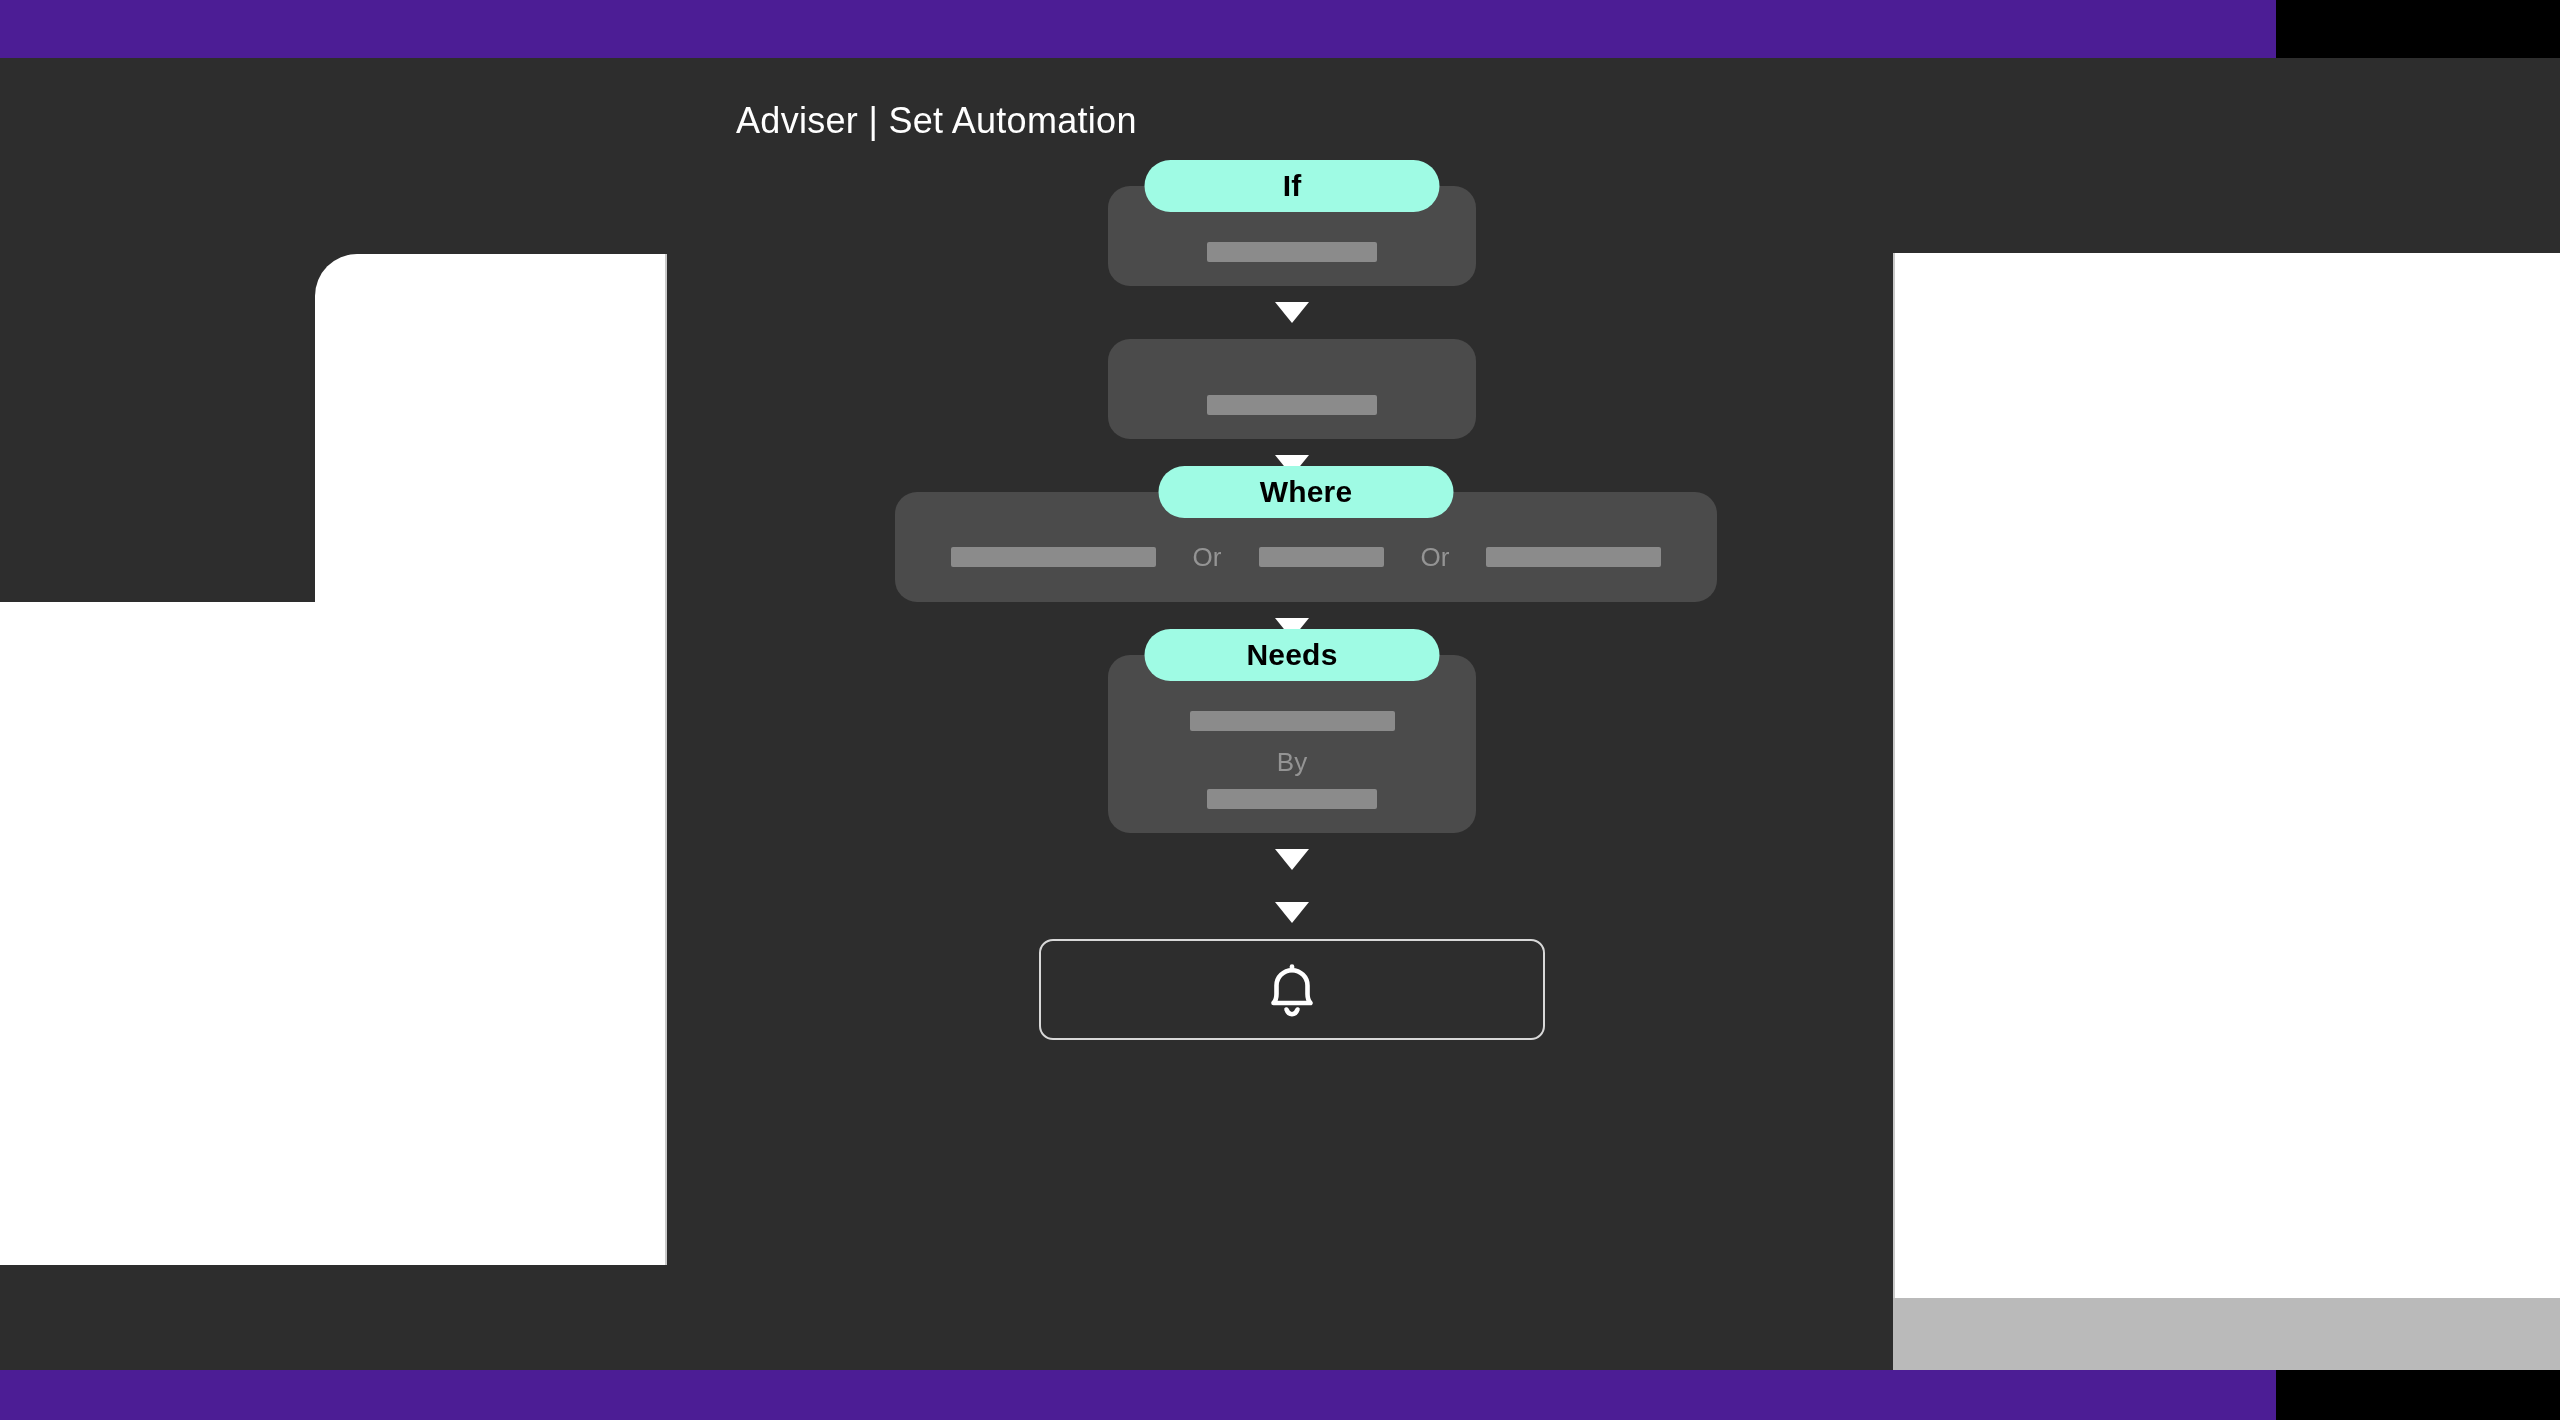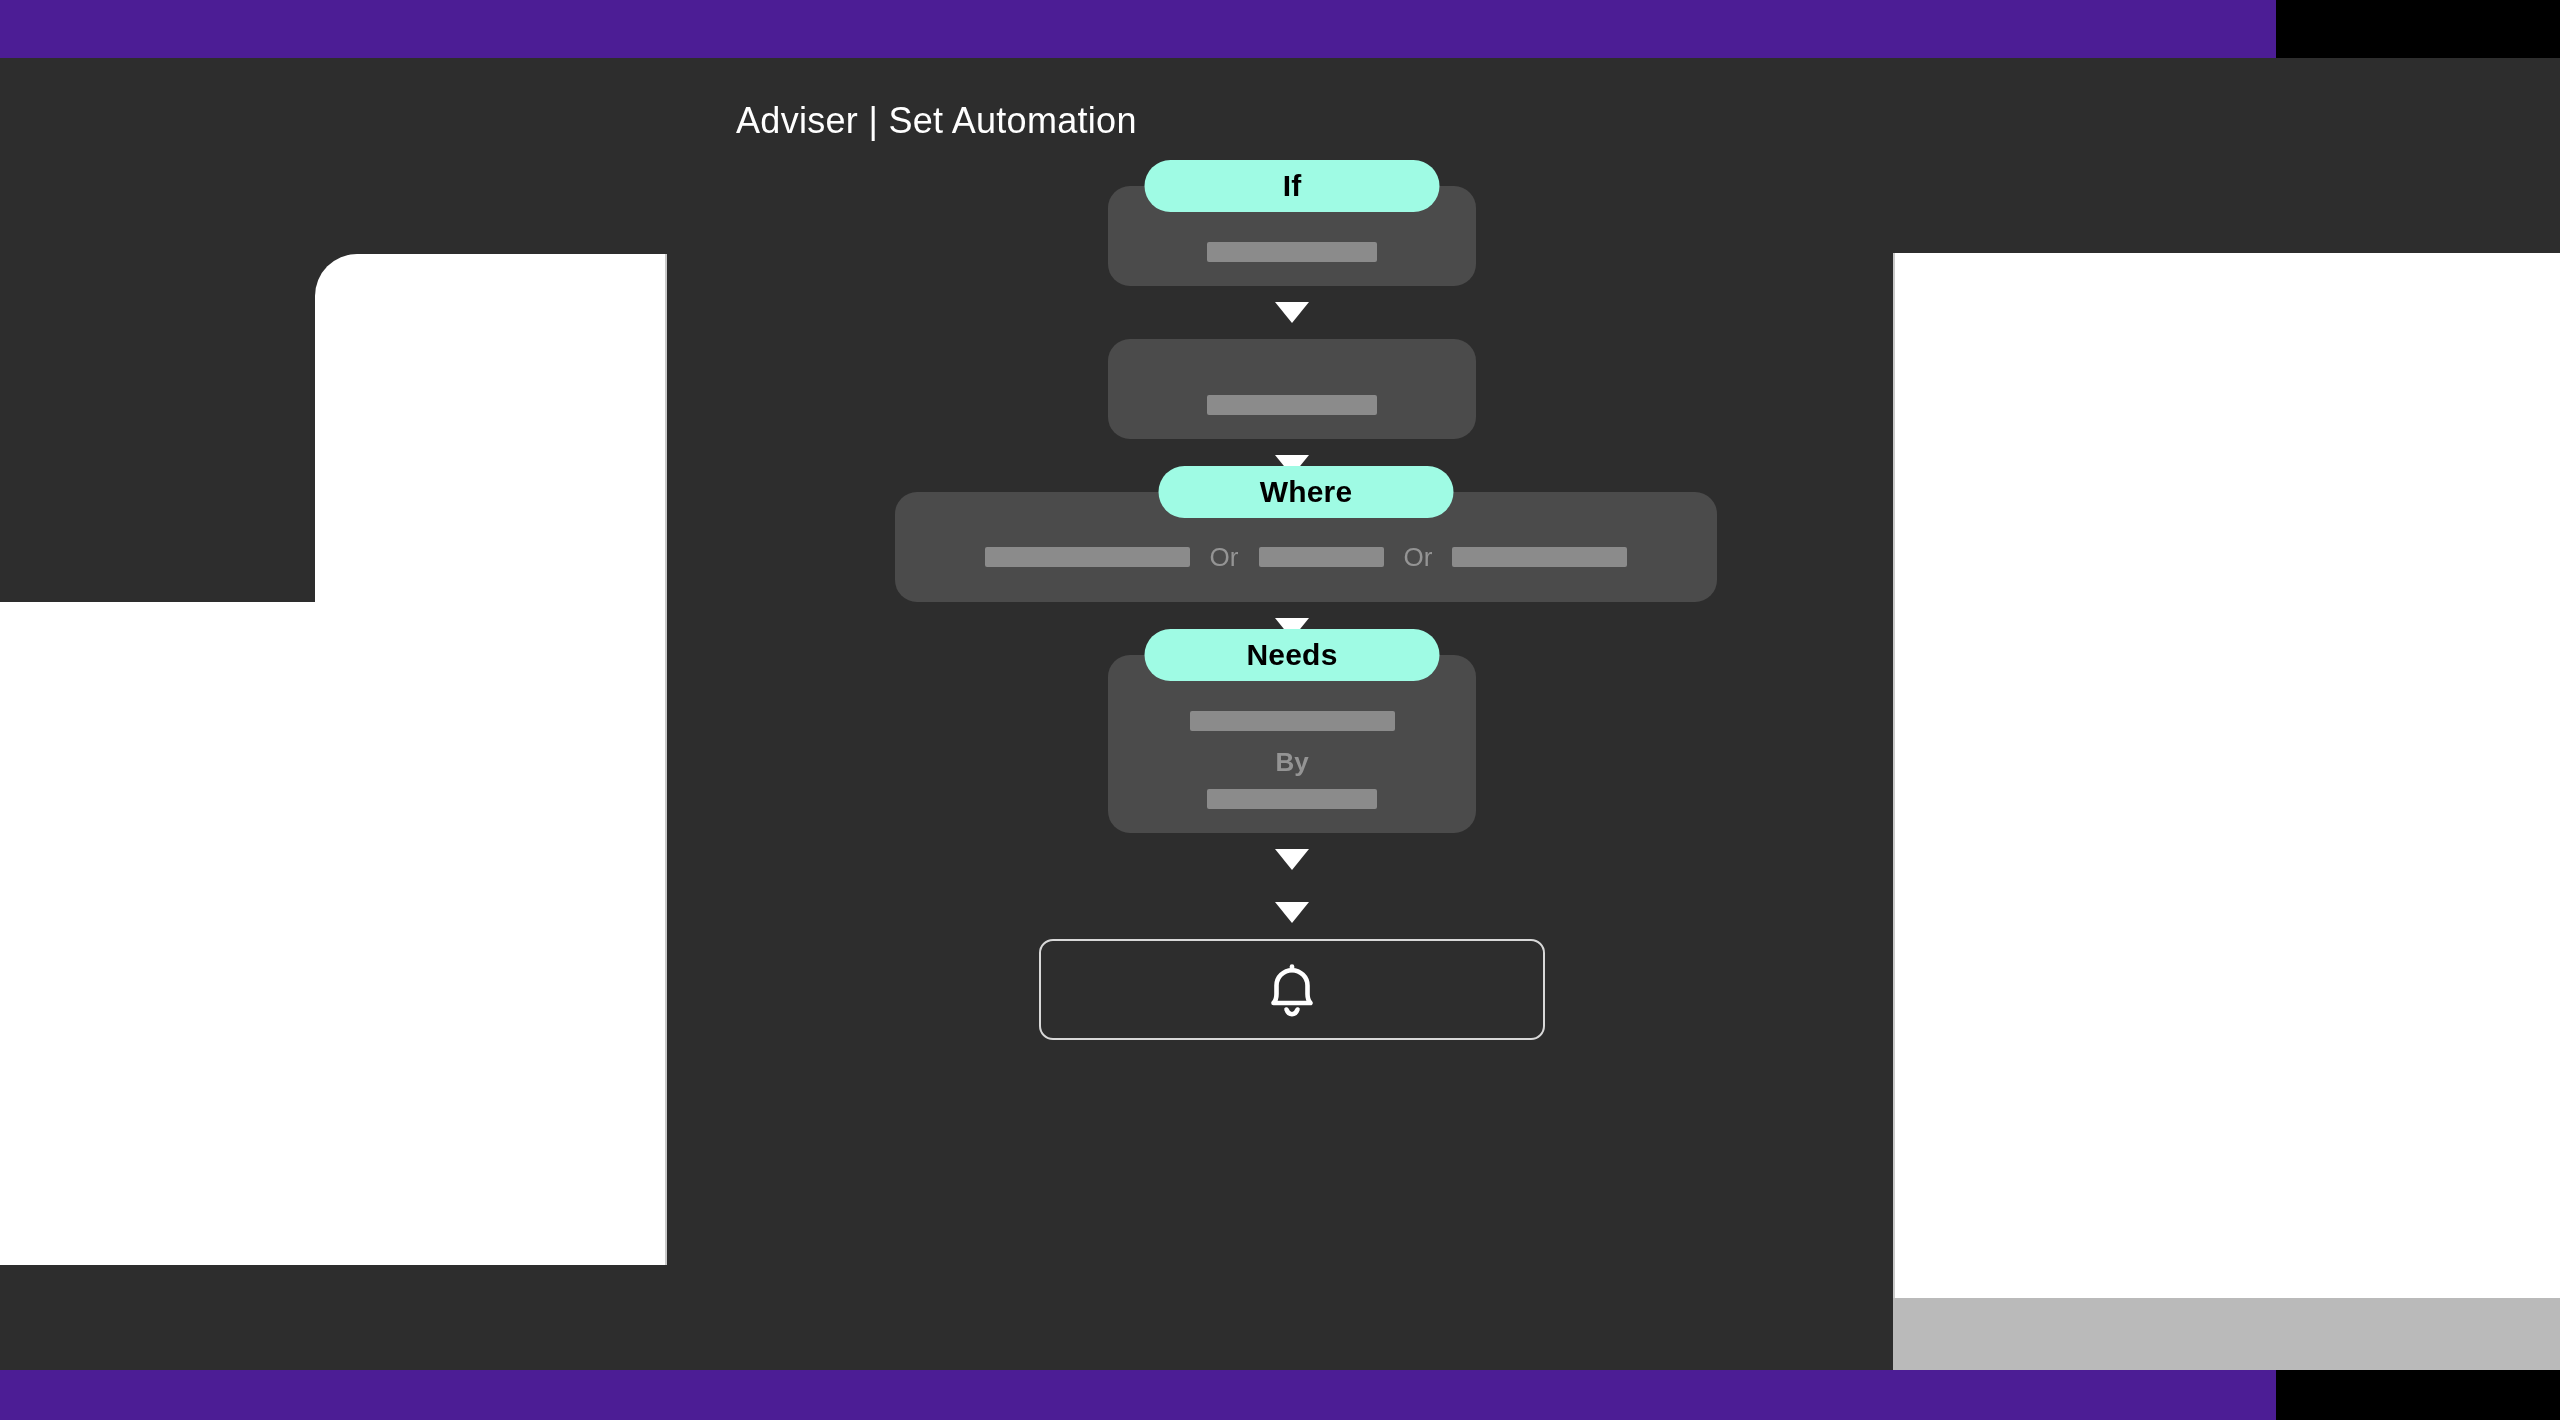--- a/index.html
+++ b/index.html
@@ -157,33 +157,32 @@
   .bar-w175 { width: 175px; }
   .bar-w170 { width: 170px; }
   .bar-w125 { width: 125px; }
 
   
   .conn-word {
     color: #949494;
     font-size: 26px;
     margin: 18px 0 14px 0;
     line-height: 1;
-    font-weight: bold;
   }
   .inline-word {
     color: #949494;
     font-size: 26px;
     line-height: 1;
   }
 
   
   .or-row {
     display: flex;
     align-items: center;
-    gap: 20px;
+    gap: 37px;
   }
 
   
   .connector {
     width: 0;
     height: 0;
     border-left: 17px solid transparent;
     border-right: 17px solid transparent;
     border-top: 21px solid #ffffff;
     margin: 16px 0 16px 0;

